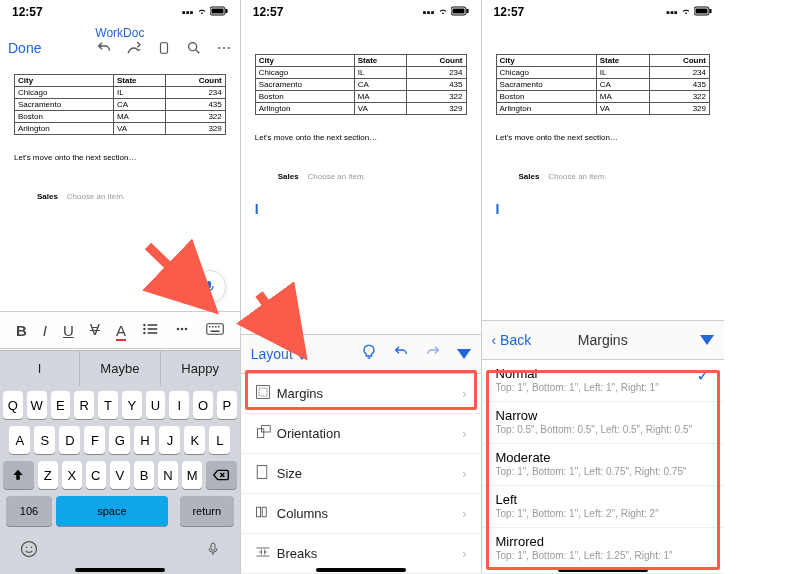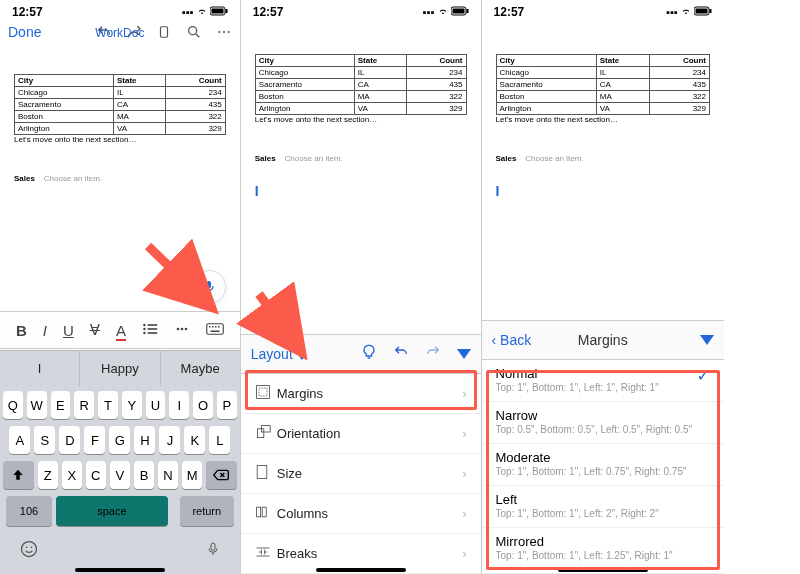--- a/index.html
+++ b/index.html
@@ -2,44 +2,44 @@
 <html><head>
 <meta charset="utf-8">
 <style>
   * { box-sizing: border-box; margin: 0; padding: 0; }
   body { font-family: -apple-system, "Segoe UI", sans-serif; background: #fff; width: 800px; height: 574px; overflow: hidden; color: #000; }
   .shots { display: flex; width: 724px; height: 574px; }
   .shot { width: 266px; height: 574px; border-right: 1px solid #ccc; position: relative; background: #fff; display: flex; flex-direction: column; }
   .shot:last-child { border-right: none; width: 268px; }
   .statusbar { height: 24px; display: flex; align-items: center; justify-content: space-between; padding: 0 12px; font-size: 12px; font-weight: 600; }
   .status-icons { display: flex; align-items: center; gap: 3px; font-size: 11px; }
-  .header { height: 32px; display: flex; align-items: flex-start; padding: 0 8px; font-size: 13px; }
+  .header { height: 32px; display: flex; align-items: flex-end; padding: 0 8px; font-size: 13px; }
   .done { color: #2167d6; font-size: 14px; }
   .title { color: #2167d6; font-size: 12px; font-weight: 500; margin: 0 auto; position: absolute; left: 0; right: 0; text-align: center; top: 26px; }
   .title-actions { display: flex; gap: 14px; margin-left: auto; color: #555; align-items:center;}
   .icn { width: 16px; height: 16px; display: inline-flex; align-items:center; justify-content:center; }
   .doc { padding: 10px 14px; font-size: 9px; }
   table.data { border-collapse: collapse; width: 100%; font-size: 8px; }
   table.data th, table.data td { border: 1px solid #555; padding: 1px 3px; text-align: left; }
   table.data th { font-weight: 700; }
-  .docline { font-size: 8px; }
-  .docsales { margin-top: 30px; font-size: 8px; }
+  .docline { margin-top: 18px; font-size: 8px; }
+  .docsales { margin-top: 30px; font-size: 8px; margin-left: 23px; }
   .cursor { color: #2167d6; font-weight: bold; font-size: 14px; margin-top: 20px; }
   .gray { color: #999; }
   .toolbar1 { position:absolute; left:0; right:0; bottom: 225px; height: 38px; border-top:1px solid #ccc; border-bottom:1px solid #ccc; display:flex; align-items:center; justify-content:space-around; background:#fefefe; padding:0 8px; font-size:15px; color:#444;}
   .mic-bubble { position:absolute; right:14px; bottom:270px; width:34px; height:34px; border-radius:50%; background:#fff; border:1px solid #ddd; display:flex; align-items:center; justify-content:center; color:#2167d6; box-shadow:0 1px 4px rgba(0,0,0,0.1);}
   .suggest { position:absolute; left:0; right:0; bottom:188px; height:36px; background:#d3d6dc; display:flex; border-top:1px solid #bbb;}
   .suggest > div { flex:1; text-align:center; line-height:36px; font-size:13px; color:#222; border-right:1px solid #bbb;}
   .suggest > div:last-child { border-right:none; }
   .keyboard { position:absolute; left:0; right:0; bottom:0; height:188px; background:#d3d6dc; padding:5px 3px 0; }
   .krow { display:flex; justify-content:center; gap:4px; margin-bottom:7px;}
   .key { background:#fff; border-radius:4px; width:21px; height:28px; box-shadow:0 1px 0 #888; font-size:13px; display:flex; align-items:center; justify-content:center; }
   .key.fn { background:#b0b4bd; }
   .key.wide { width:32px; }
-  .krow.bottom .key.space { flex:1; background:#0f766e; }
+  .krow.bottom .key.space { flex:1; background:#0ea5e9; }
   .krow.bottom .key { height:30px; font-size:11px; }
   .emojirow { display:flex; justify-content:space-between; padding: 6px 16px 0; color:#555;}
   .homebar { position:absolute; bottom:2px; left:50%; transform:translateX(-50%); width:90px; height:4px; background:#000; border-radius:3px;}
   
   .ribbon-head { height:40px; border-top:1px solid #ccc; border-bottom:1px solid #ccc; display:flex; align-items:center; padding:0 10px; background:#fafafa;}
   .lay-label { color:#2167d6; font-size:14px; display:flex; align-items:center; gap:4px;}
   .lay-icons { margin-left:auto; display:flex; align-items:center; gap:16px; color:#2167d6;}
   .menu-list { background:#fff; }
   .menu-item { height:40px; border-bottom:1px solid #eee; display:flex; align-items:center; padding:0 14px; font-size:13px; color:#222;}
   .menu-item .micon { width:22px; color:#555; font-size:14px;}
@@ -188,22 +188,22 @@
             <rect x="4" y="4" width="2" height="2" fill="#444"></rect>
             <rect x="8" y="4" width="2" height="2" fill="#444"></rect>
             <rect x="12" y="4" width="2" height="2" fill="#444"></rect>
             <rect x="16" y="4" width="2" height="2" fill="#444"></rect>
             <rect x="6" y="10" width="12" height="2" fill="#444"></rect>
           </svg>
       </span>
     </div>
     <div class="suggest">
       <div>I</div>
+      <div>Maybe</div>
       <div>Happy</div>
-      <div>Maybe</div>
     </div>
     <div class="keyboard">
       <div class="krow">
         <div class="key">Q</div>
         <div class="key">W</div>
         <div class="key">E</div>
         <div class="key">R</div>
         <div class="key">T</div>
         <div class="key">Y</div>
         <div class="key">U</div>

